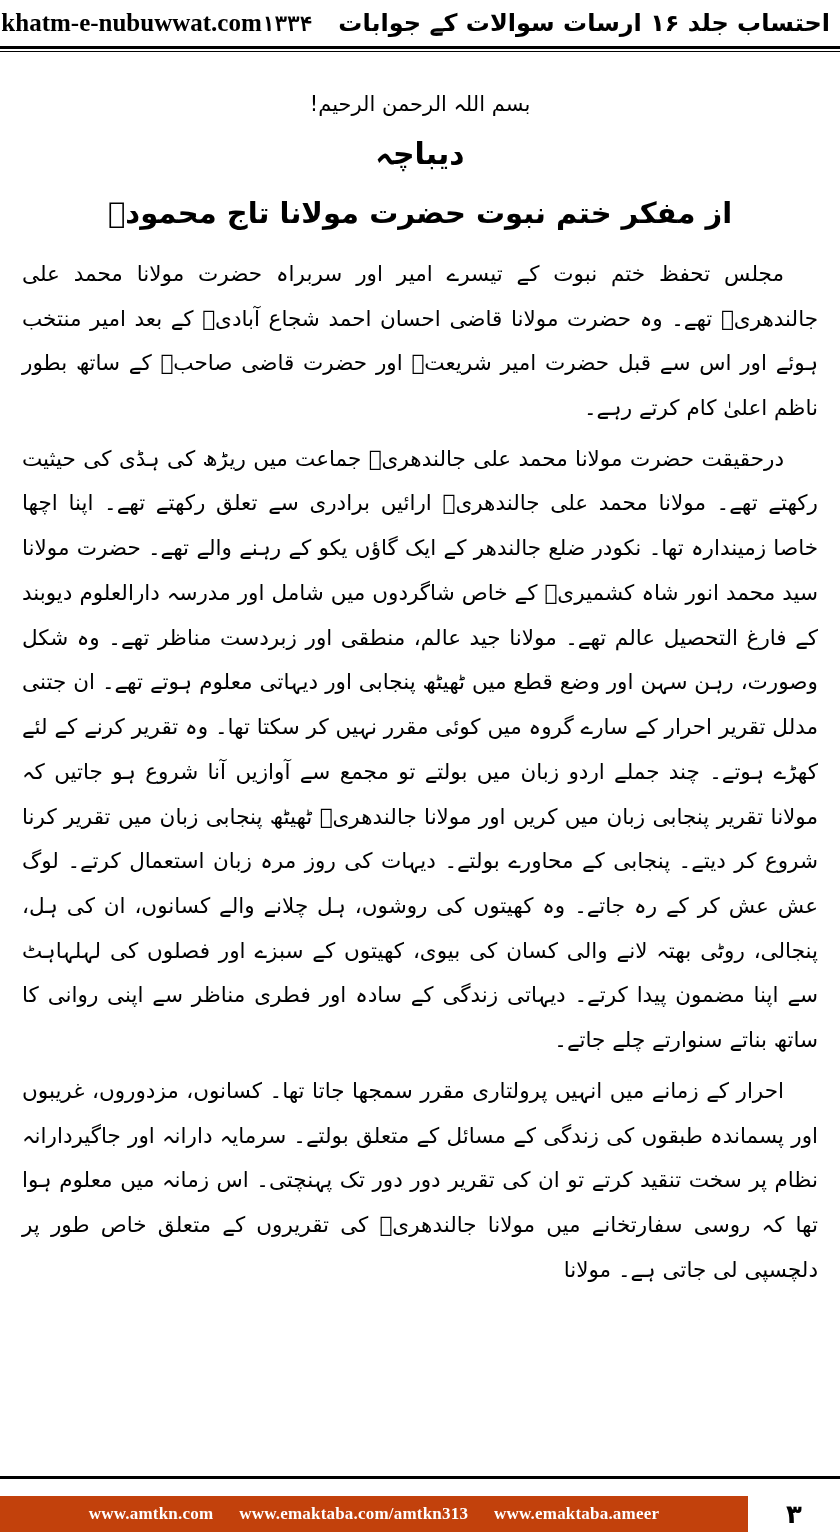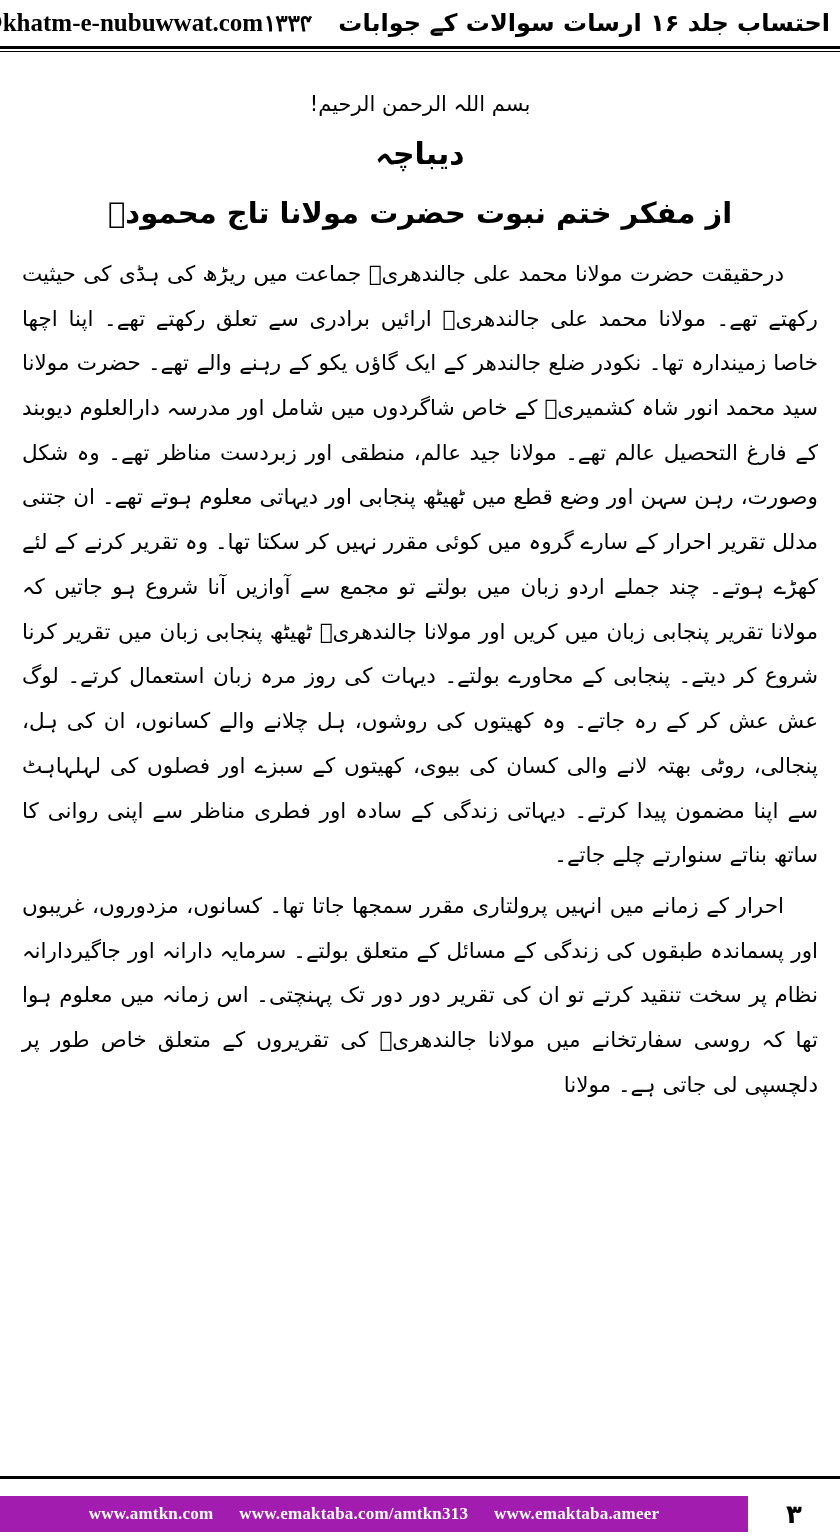--- a/index.html
+++ b/index.html
@@ -41,21 +41,21 @@
     direction: rtl;
   }
   .header-title {
     font-family: "DejaVu Sans", sans-serif;
     font-size: 24px;
     font-weight: 700;
     letter-spacing: 0px;
     white-space: nowrap;
   }
   .header-pagenum {
-    font-family: Liberation Sans, sans-serif;
+    font-family: Liberation Mono, monospace;
     font-size: 21px;
     font-weight: 700;
     text-align: center;
   }
   .header-email {
     font-family: "Liberation Serif", serif;
     font-size: 25px;
     font-weight: 700;
     direction: ltr;
     white-space: nowrap;
@@ -140,21 +140,21 @@
     display: flex;
     align-items: center;
     justify-content: center;
     background: #ffffff;
     font-size: 26px;
     font-weight: 700;
     font-family: "DejaVu Sans", sans-serif;
   }
   .footer-links {
     flex: 1 1 auto;
-    background: #a21caf;
+    background: #c2410c;
     color: #ffffff;
     display: flex;
     align-items: center;
     justify-content: center;
     gap: 26px;
     direction: ltr;
     font-family: "Liberation Serif", serif;
     font-size: 17px;
     font-weight: 700;
     letter-spacing: 0.2px;
@@ -177,20 +177,21 @@
   <div class="rule thin"></div>
 
   <div class="content">
 
     <div class="bismillah">بسم اللہ الرحمن الرحیم!</div>
 
     <div class="dibacha">دیباچہ</div>
 
     <div class="byline">از مفکر ختم نبوت حضرت مولانا تاج محمودؒ</div>
 
+    <p class="para">مجلس تحفظ ختم نبوت کے تیسرے امیر اور سربراہ حضرت مولانا محمد علی جالندھریؒ تھے۔ وہ حضرت مولانا قاضی احسان احمد شجاع آبادیؒ کے بعد امیر منتخب ہوئے اور اس سے قبل حضرت امیر شریعتؒ اور حضرت قاضی صاحبؒ کے ساتھ بطور ناظم اعلیٰ کام کرتے رہے۔</p>
     <p class="para">درحقیقت حضرت مولانا محمد علی جالندھریؒ جماعت میں ریڑھ کی ہڈی کی حیثیت رکھتے تھے۔ مولانا محمد علی جالندھریؒ ارائیں برادری سے تعلق رکھتے تھے۔ اپنا اچھا خاصا زمیندارہ تھا۔ نکودر ضلع جالندھر کے ایک گاؤں یکو کے رہنے والے تھے۔ حضرت مولانا سید محمد انور شاہ کشمیریؒ کے خاص شاگردوں میں شامل اور مدرسہ دارالعلوم دیوبند کے فارغ التحصیل عالم تھے۔ مولانا جید عالم، منطقی اور زبردست مناظر تھے۔ وہ شکل وصورت، رہن سہن اور وضع قطع میں ٹھیٹھ پنجابی اور دیہاتی معلوم ہوتے تھے۔ ان جتنی مدلل تقریر احرار کے سارے گروہ میں کوئی مقرر نہیں کر سکتا تھا۔ وہ تقریر کرنے کے لئے کھڑے ہوتے۔ چند جملے اردو زبان میں بولتے تو مجمع سے آوازیں آنا شروع ہو جاتیں کہ مولانا تقریر پنجابی زبان میں کریں اور مولانا جالندھریؒ ٹھیٹھ پنجابی زبان میں تقریر کرنا شروع کر دیتے۔ پنجابی کے محاورے بولتے۔ دیہات کی روز مرہ زبان استعمال کرتے۔ لوگ عش عش کر کے رہ جاتے۔ وہ کھیتوں کی روشوں، ہل چلانے والے کسانوں، ان کی ہل، پنجالی، روٹی بھتہ لانے والی کسان کی بیوی، کھیتوں کے سبزے اور فصلوں کی لہلہاہٹ سے اپنا مضمون پیدا کرتے۔ دیہاتی زندگی کے سادہ اور فطری مناظر سے اپنی روانی کا ساتھ بناتے سنوارتے چلے جاتے۔</p>
     <p class="para">احرار کے زمانے میں انہیں پرولتاری مقرر سمجھا جاتا تھا۔ کسانوں، مزدوروں، غریبوں اور پسماندہ طبقوں کی زندگی کے مسائل کے متعلق بولتے۔ سرمایہ دارانہ اور جاگیردارانہ نظام پر سخت تنقید کرتے تو ان کی تقریر دور دور تک پہنچتی۔ اس زمانہ میں معلوم ہوا تھا کہ روسی سفارتخانے میں مولانا جالندھریؒ کی تقریروں کے متعلق خاص طور پر دلچسپی لی جاتی ہے۔ مولانا</p>
 
   </div>
 
   <div class="footer-wrap">
     <div class="footer-rule"></div>
     <div class="footer-bar">
       <div class="footer-pagebox">۳</div>
       <div class="footer-links">

